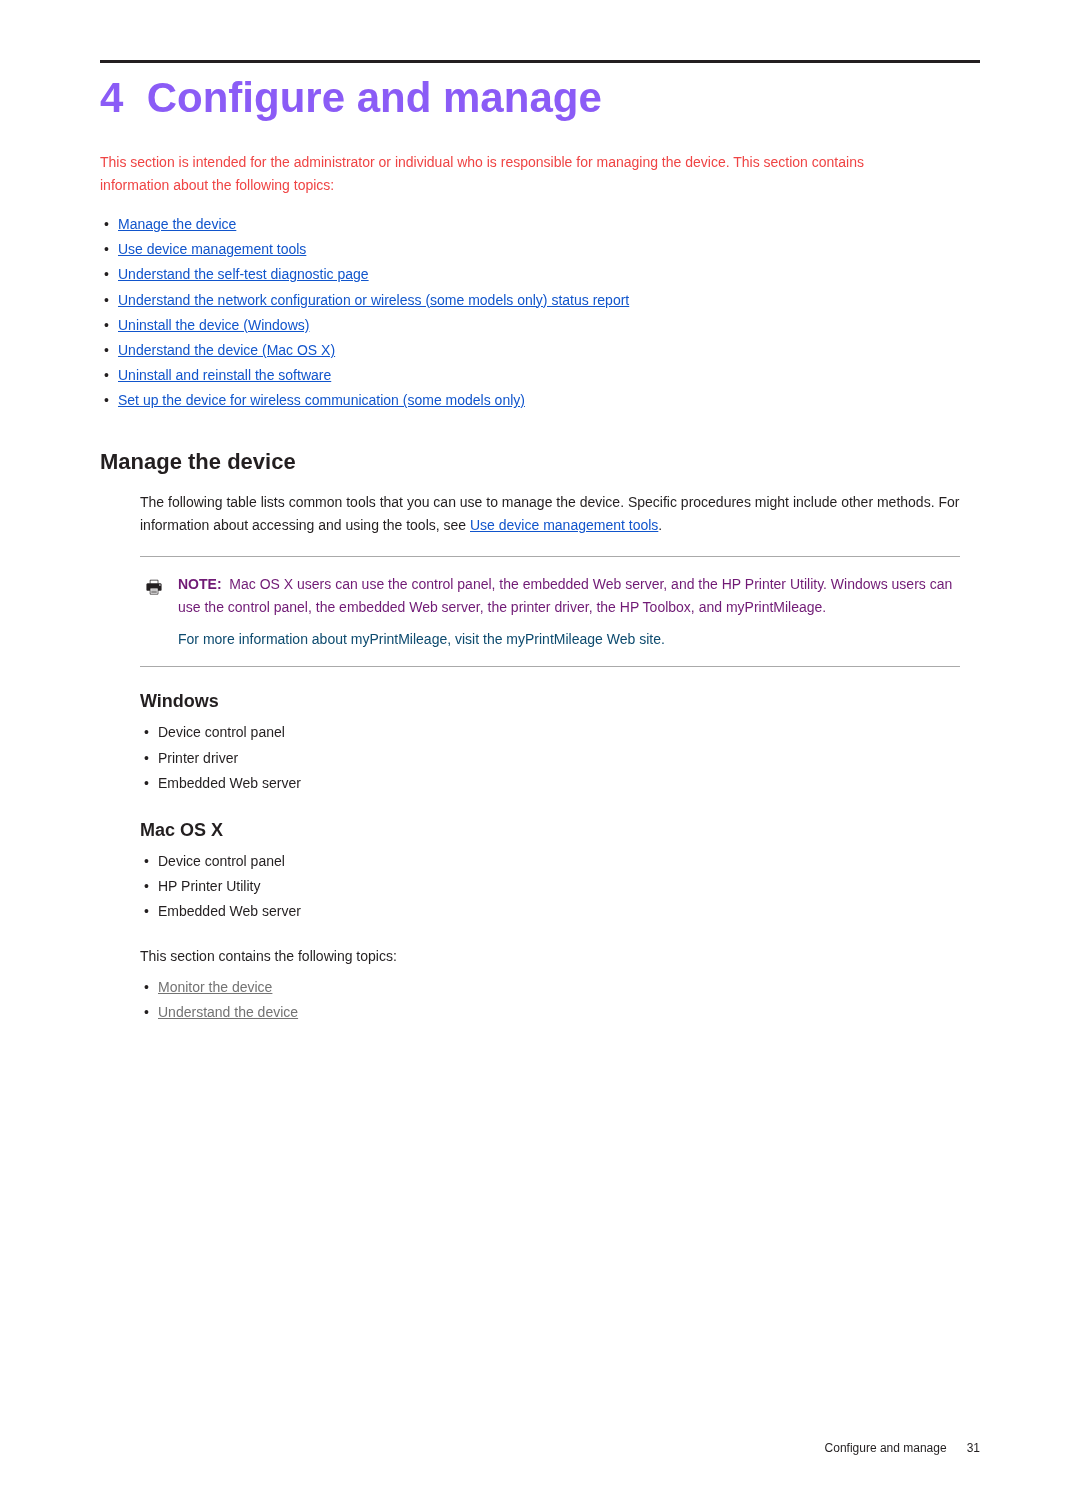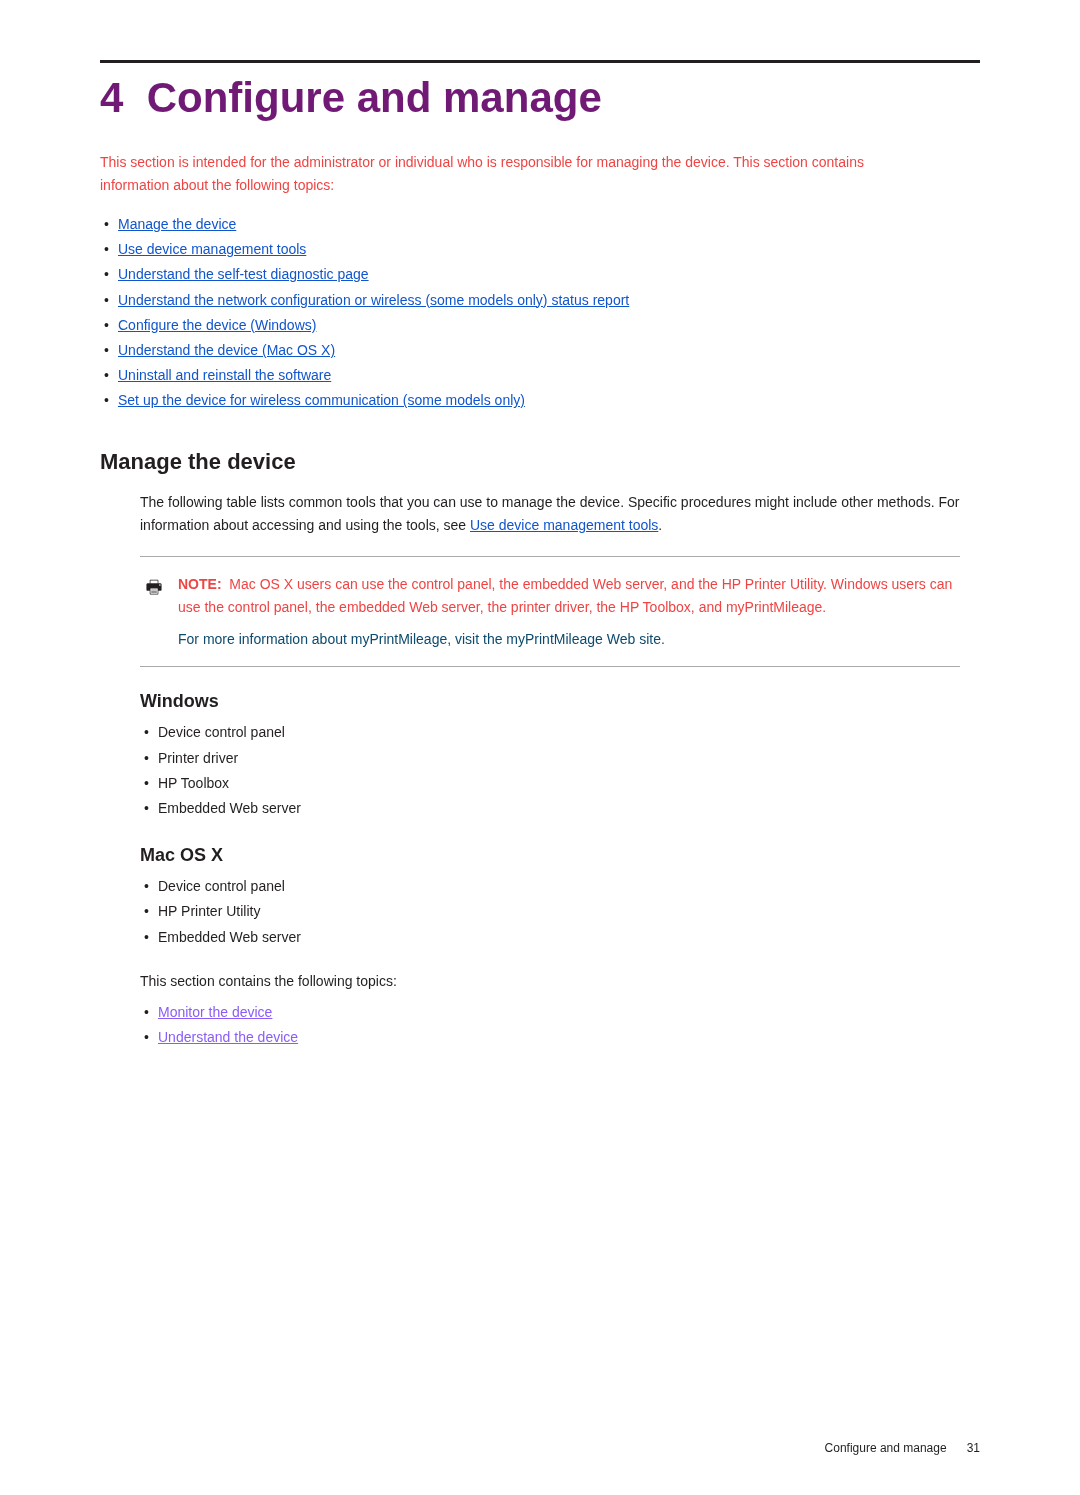--- a/index.html
+++ b/index.html
@@ -25,21 +25,21 @@
 
     .chapter-header {
       border-top: 3px solid #231f20;
       padding-top: 12px;
       margin-bottom: 30px;
     }
 
     .chapter-title {
       font-size: 42px;
       font-weight: bold;
-      color: #701a75;
+      color: #8b5cf6;
       line-height: 1.1;
     }
 
     .intro-text {
       font-size: 14px;
       line-height: 1.6;
       margin-bottom: 16px;
       color: #ef4444;
       max-width: 820px;
     }
@@ -116,21 +116,21 @@
     }
 
     .note-label {
       font-weight: bold;
       font-size: 14px;
     }
 
     .note-text {
       font-size: 14px;
       line-height: 1.6;
-      color: #ef4444;
+      color: #701a75;
     }
 
     .note-extra {
       font-size: 14px;
       line-height: 1.6;
       color: #0c4a6e;
       padding-left: 38px;
       margin-top: 8px;
     }
 
@@ -157,21 +157,21 @@
     }
 
     .bullet-list li::before {
       content: "•";
       position: absolute;
       left: 4px;
       color: #231f20;
     }
 
     .bullet-list li a {
-      color: #8b5cf6;
+      color: #737373;
       text-decoration: underline;
     }
 
     .footer {
       position: absolute;
       bottom: 40px;
       right: 100px;
       font-size: 12px;
       color: #231f20;
       display: flex;
@@ -206,21 +206,21 @@
     </h1>
   </div>
 
   <p class="intro-text">This section is intended for the administrator or individual who is responsible for managing the device. This section contains information about the following topics:</p>
 
   <ul class="toc-list">
     <li><a href="#">Manage the device</a></li>
     <li><a href="#">Use device management tools</a></li>
     <li><a href="#">Understand the self-test diagnostic page</a></li>
     <li><a href="#">Understand the network configuration or wireless (some models only) status report</a></li>
-    <li><a href="#">Configure the device (Windows)</a></li>
+    <li><a href="#">Uninstall the device (Windows)</a></li>
     <li><a href="#">Understand the device (Mac OS X)</a></li>
     <li><a href="#">Uninstall and reinstall the software</a></li>
     <li><a href="#">Set up the device for wireless communication (some models only)</a></li>
   </ul>
 
   <div class="manage-section">
     <h2 class="section-heading">Manage the device</h2>
 
     <div class="content-indent">
 
@@ -237,21 +237,20 @@
             &nbsp;<span>Mac OS X users can use the control panel, the embedded Web server, and the HP Printer Utility. Windows users can use the control panel, the embedded Web server, the printer driver, the HP Toolbox, and myPrintMileage.</span>
           </div>
         </div>
         <p class="note-extra">For more information about myPrintMileage, visit the myPrintMileage Web site.</p>
       </div>
 
       <p class="subsection-heading">Windows</p>
       <ul class="bullet-list">
         <li>Device control panel</li>
         <li>Printer driver</li>
-        <li>HP Toolbox</li>
         <li>Embedded Web server</li>
       </ul>
 
       <p class="subsection-heading">Mac OS X</p>
       <ul class="bullet-list">
         <li>Device control panel</li>
         <li>HP Printer Utility</li>
         <li>Embedded Web server</li>
       </ul>
 

